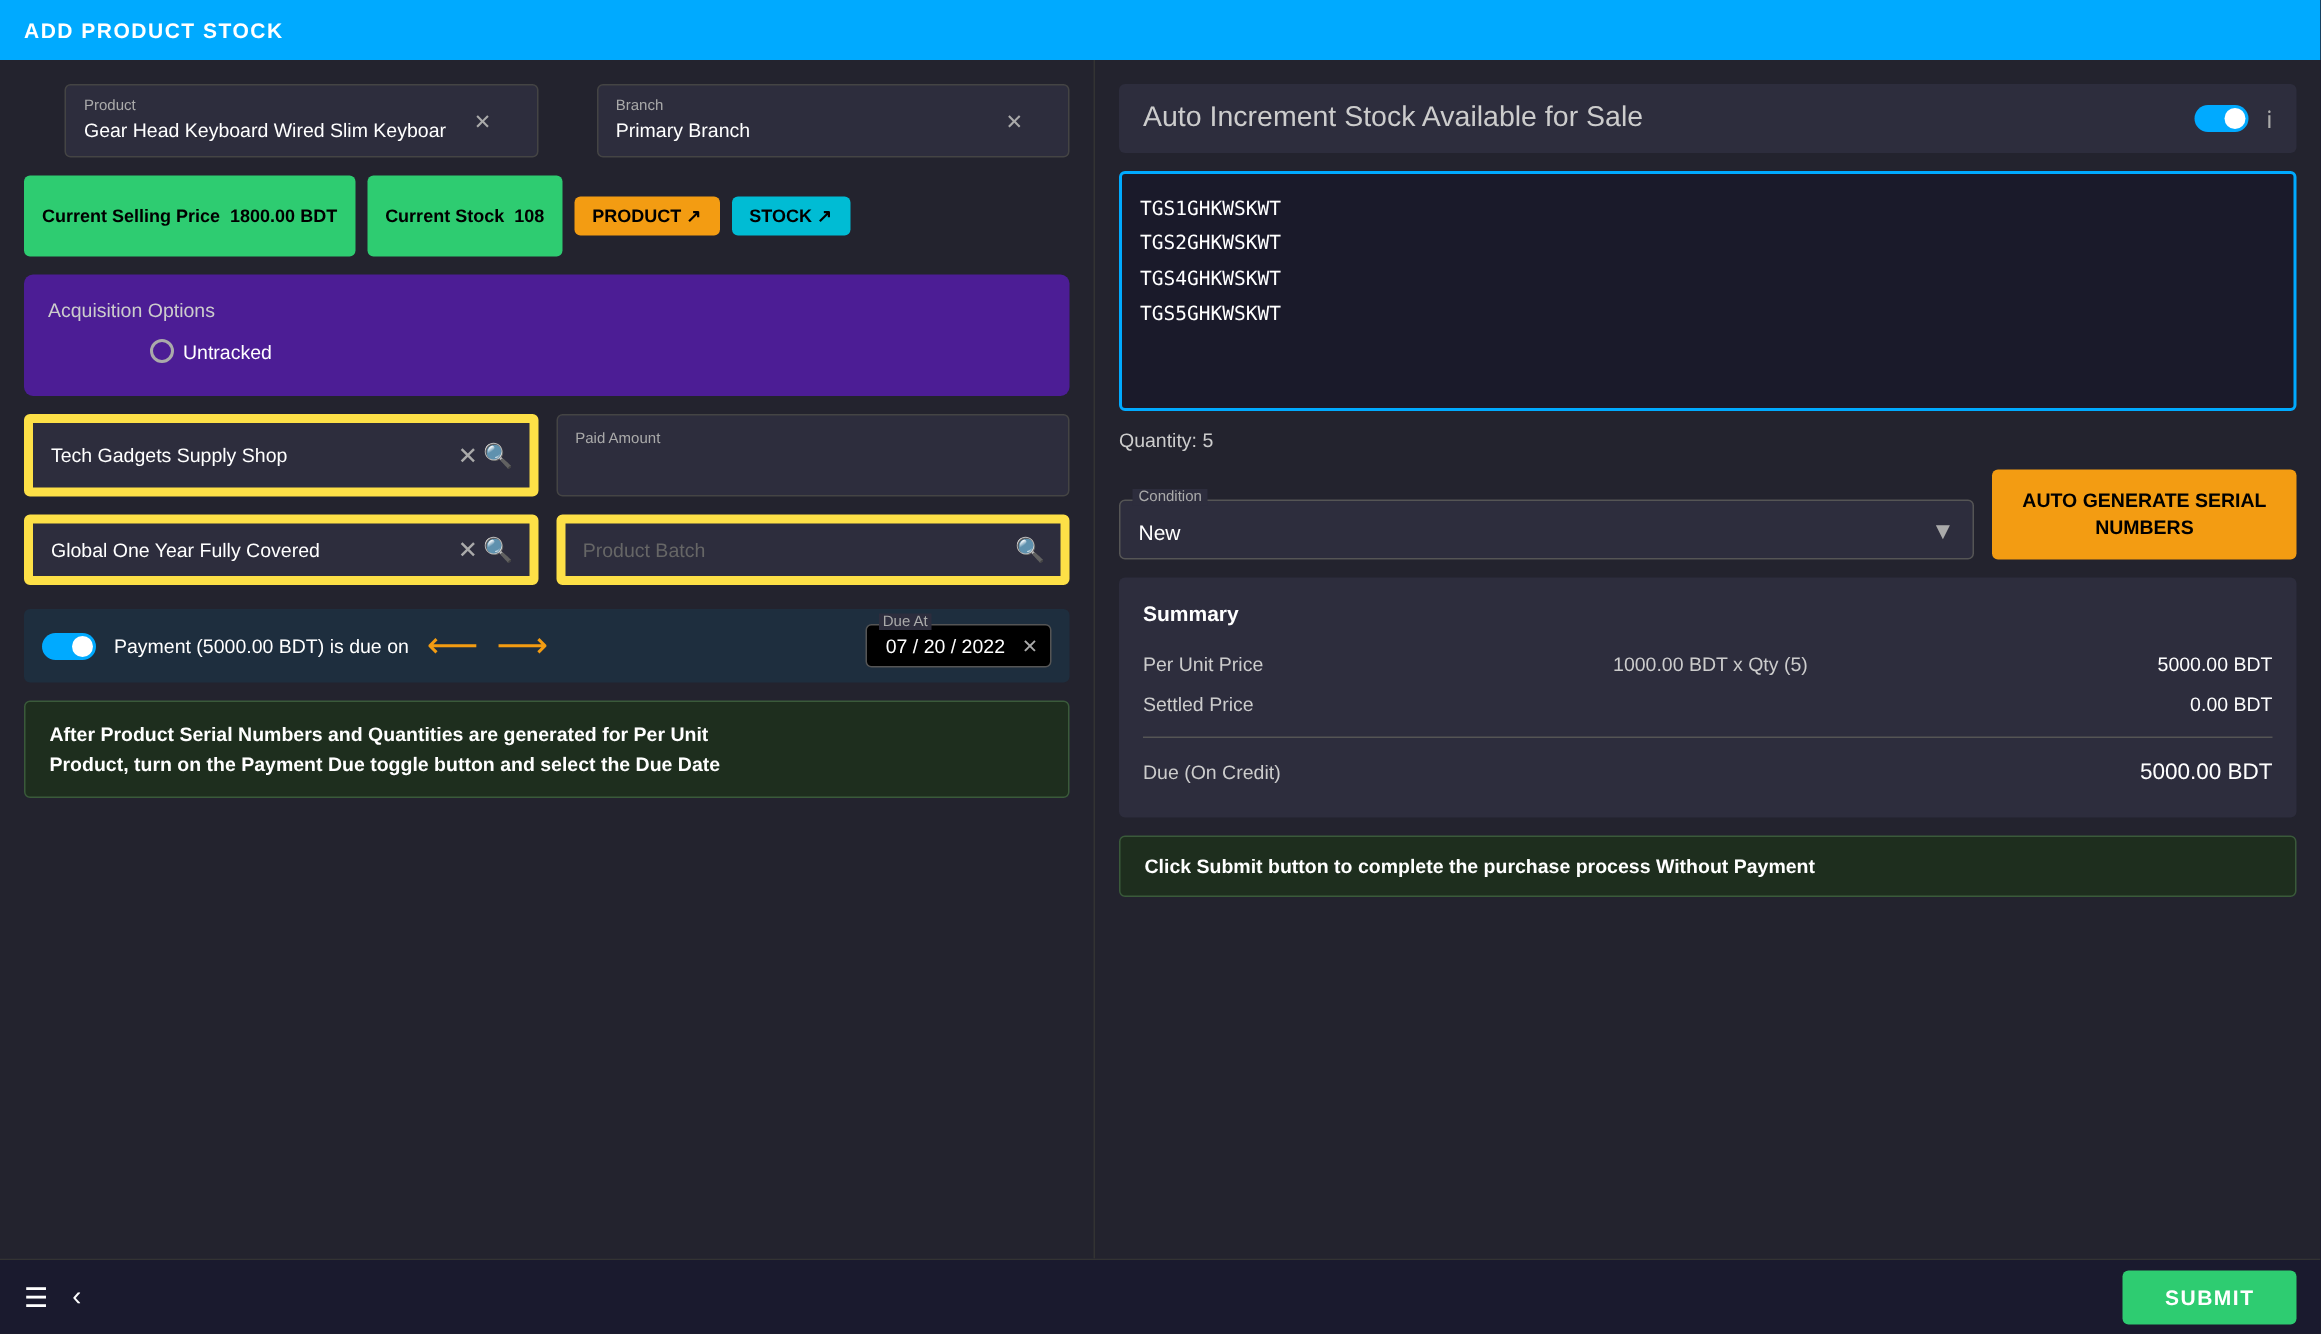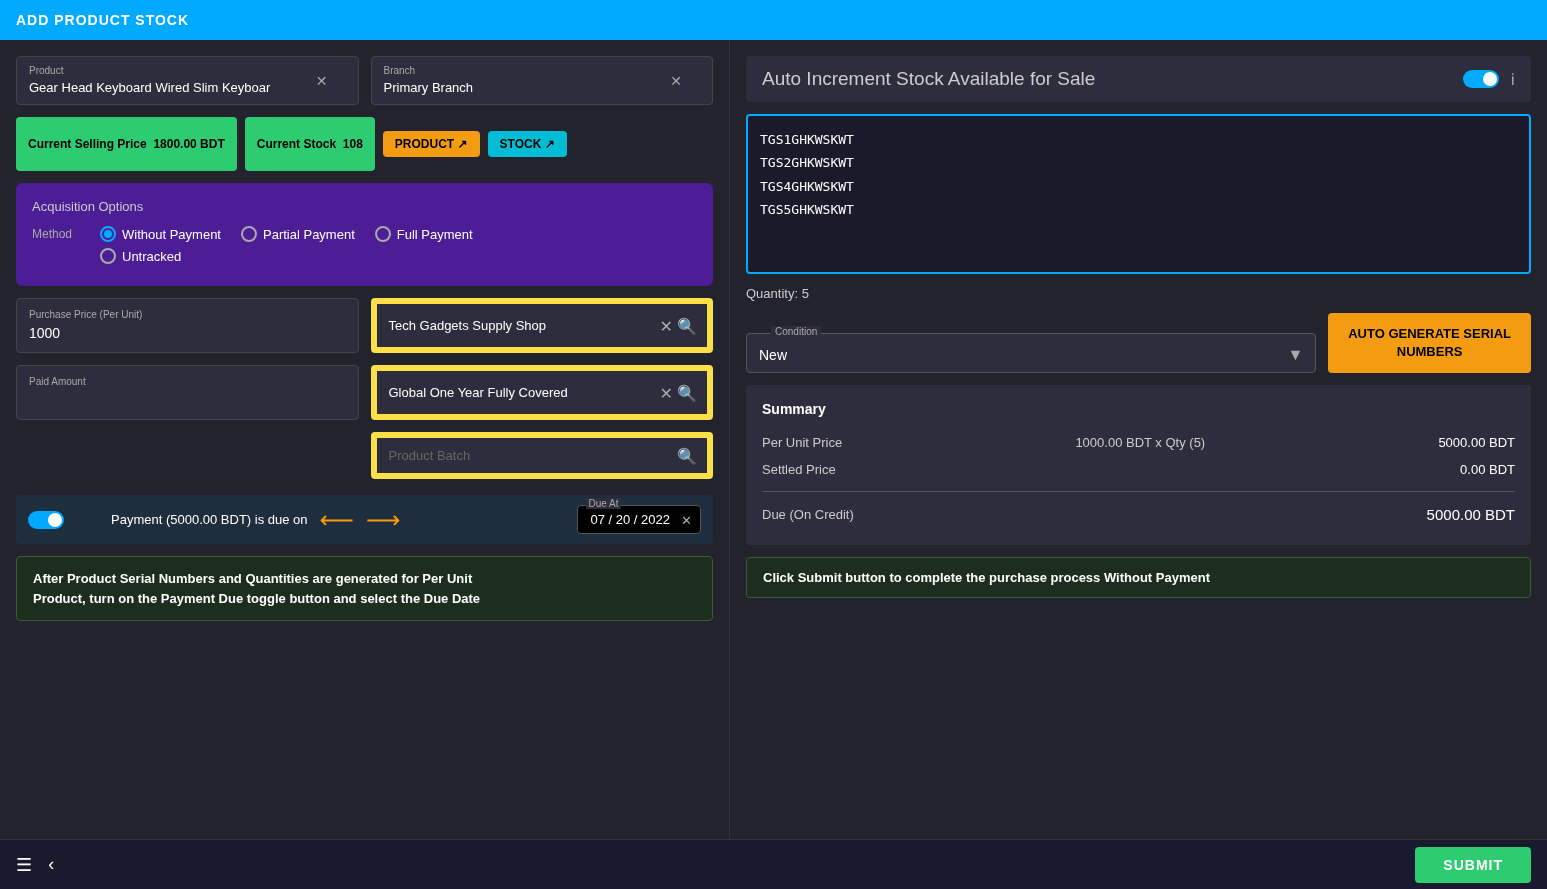--- a/index.html
+++ b/index.html
@@ -40,20 +40,21 @@
       gap: 12px;
     }
 
     .field-box {
       background: #2d2d3d;
       border: 1px solid #444;
       border-radius: 4px;
       padding: 8px 12px;
       flex: 1;
       position: relative;
+      margin-left: 27px;
     }
     .field-box label {
       font-size: 10px;
       color: #aaa;
       display: block;
       margin-bottom: 2px;
     }
     .field-box .field-value {
       font-size: 13px;
       color: #fff;
@@ -242,21 +243,20 @@
       height: 14px;
       background: #fff;
       border-radius: 50%;
       position: absolute;
       right: 2px;
       top: 2px;
     }
     .due-text {
       font-size: 13px;
       color: #fff;
-      margin-left: 35px;
     }
     .due-at-box {
       margin-left: auto;
       background: #000000;
       border: 1px solid #555;
       border-radius: 4px;
       padding: 6px 30px 6px 12px;
       font-size: 13px;
       color: #fff;
       position: relative;
@@ -350,21 +350,21 @@
       border: 1px solid #555;
       border-radius: 4px;
       padding: 8px 12px;
       position: relative;
     }
     .condition-box legend {
       font-size: 10px;
       color: #aaa;
       position: absolute;
       top: -8px;
-      left: 24px;
+      left: 8px;
       background: #2d2d3d;
       padding: 0 4px;
     }
     .condition-select {
       display: flex;
       justify-content: space-between;
       align-items: center;
       padding-top: 4px;
     }
     .condition-value {
@@ -517,53 +517,31 @@
       <div class="chip-yellow">
         <span>PRODUCT ↗</span>
       </div>
       <div class="chip-cyan">
         <span>STOCK ↗</span>
       </div>
     </div>
 
     <div class="acquisition-section">
       <div class="acquisition-title">Acquisition Options</div>
-      <div class="method-row">
-        <span class="method-label">Method</span>
-        <div class="radio-group">
-          <div class="radio-item">
-            <div class="radio-circle active">
-            </div>
-            <span>Without Payment</span>
-          </div>
-          <div class="radio-item">
-            <div class="radio-circle"></div>
-            <span>Partial Payment</span>
-          </div>
-          <div class="radio-item">
-            <div class="radio-circle"></div>
-            <span>Full Payment</span>
-          </div>
-        </div>
-      </div>
       <div class="method-row">
         <span class="method-label"></span>
         <div class="radio-item">
           <div class="radio-circle"></div>
           <span>Untracked</span>
         </div>
       </div>
     </div>
 
     <div class="form-grid">
 
-      <div class="input-field">
-        <label>Purchase Price (Per Unit)</label>
-        <input type="text" value="1000" style="">
-      </div>
 
       <div class="supplier-field">
         <span class="field-text">Tech Gadgets Supply Shop</span>
         <span class="icon-close">✕</span>
         <span class="icon-search">🔍</span>
       </div>
 
       <div class="input-field">
         <label>Paid Amount</label>
         <input type="text" placeholder="" style="">

